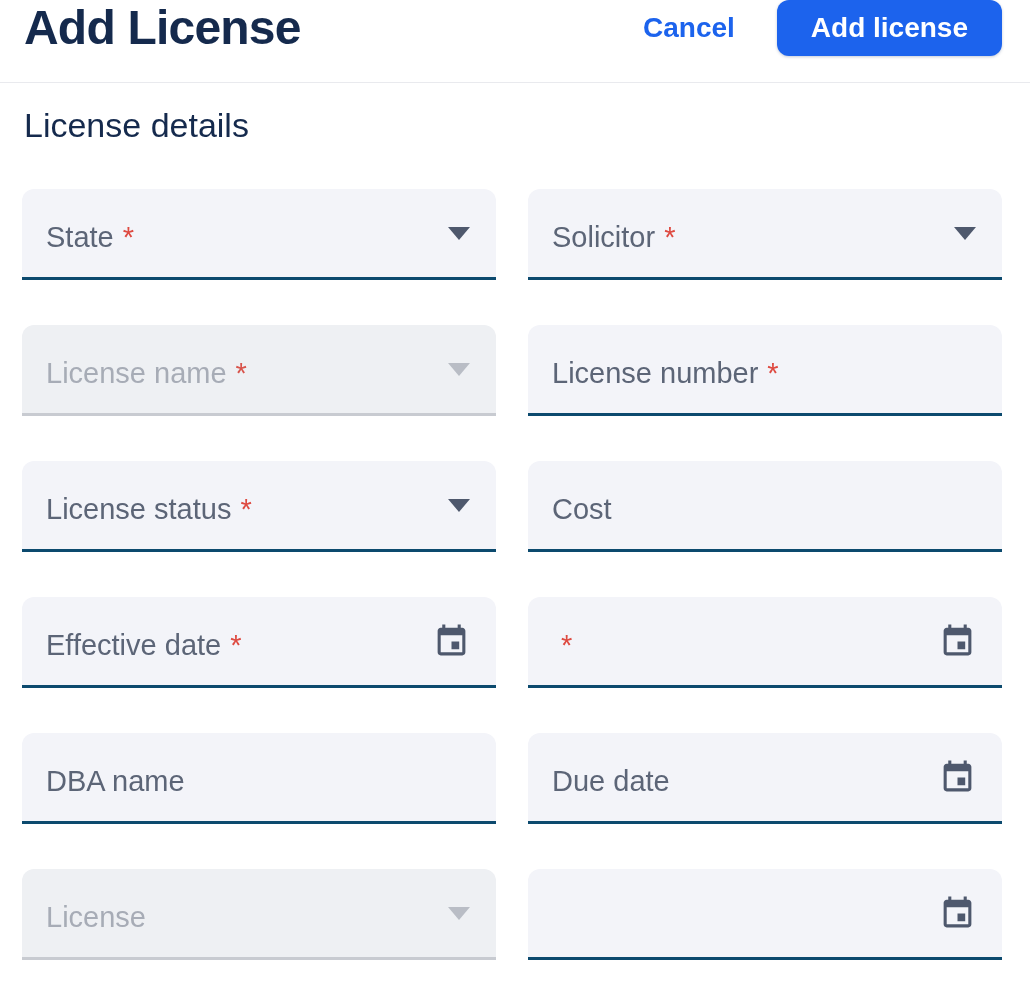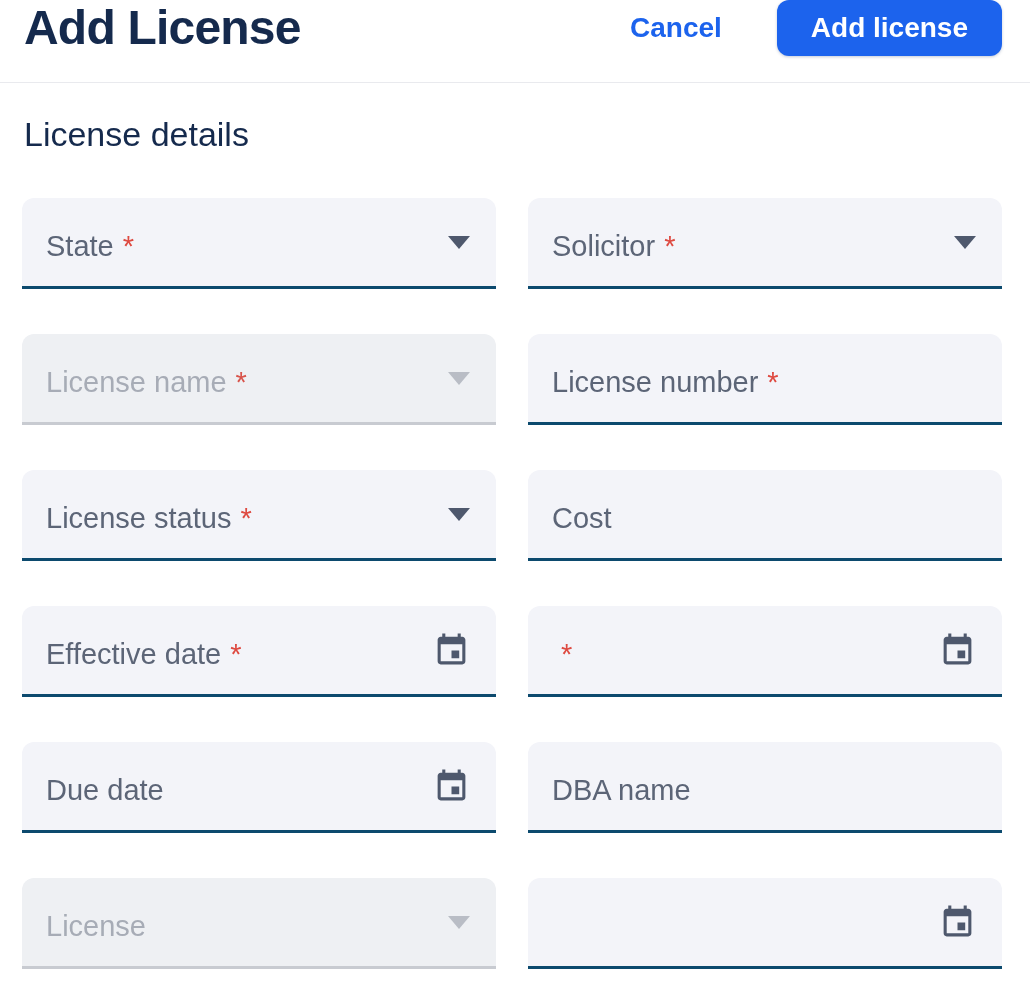--- a/index.html
+++ b/index.html
@@ -3,30 +3,30 @@
 <meta charset="utf-8">
 <style>
   * { margin:0; padding:0; box-sizing:border-box; }
   html,body { width:1030px; height:1008px; background:#ffffff; overflow:hidden;
               font-family:"Liberation Sans", sans-serif; }
 
   
   .header { height:83px; display:flex; align-items:flex-start; justify-content:space-between;
             padding:0 28px 14px 24px; border-bottom:1px solid #e9eaee; background:#fff; }
   .page-title { font-size:48px; font-weight:700; color:#152a4d; letter-spacing:-0.8px; }
-  .header-actions { display:flex; align-items:center; gap:55px; }
+  .header-actions { display:flex; align-items:center; gap:42px; }
   .cancel-link { font-size:28px; font-weight:700; color:#1c63ed; cursor:pointer;
                  background:none; border:none; font-family:inherit; }
   .submit-btn { height:56px; min-width:224px; padding:0 34px; border:none; border-radius:12px;
                 background:#1c63ed; color:#ffffff; font-size:28px; font-weight:700;
                 font-family:inherit; cursor:pointer; box-shadow:0 1px 3px rgba(16,42,100,.25); }
 
   
   .main { padding:0 28px 0 22px; }
-  .section-title { font-size:34px; font-weight:500; color:#152a4d; margin:32px 0 0 2px; }
+  .section-title { font-size:34px; font-weight:500; color:#152a4d; margin:23px 0 0 2px; }
 
   .form-grid { display:grid; grid-template-columns:1fr 1fr; column-gap:32px; row-gap:45px;
                margin-top:44px; }
 
   .field { position:relative; height:91px; background:#f3f4f9; border-radius:12px 12px 0 0;
            border-bottom:3px solid #0c4a6e; display:flex; align-items:center;
            padding:0 26px 0 24px; cursor:pointer; }
   .field-label { font-size:29px; color:#5c6577; transform:translateY(4px); white-space:nowrap; }
   .asterisk { font-size:29px; color:#de4a41; margin-left:9px; transform:translateY(4px); }
 
@@ -96,29 +96,29 @@
     </svg>
   </div>
       <div class="field">
     <span class="asterisk">*</span>
 
     <svg class="calendar" viewBox="0 0 24 24">
       <path d="M17 12h-5v5h5v-5zM16 1v2H8V1H6v2H5c-1.11 0-1.99.9-1.99 2L3 19c0 1.1.89 2 2 2h14c1.1 0 2-.9 2-2V5c0-1.1-.9-2-2-2h-1V1h-2zm3 18H5V8h14v11z"></path>
     </svg>
   </div>
       <div class="field">
+    <span class="field-label">DBA name</span>
+
+  </div>
+      <div class="field">
     <span class="field-label">Due date</span>
 
     <svg class="calendar" viewBox="0 0 24 24">
       <path d="M17 12h-5v5h5v-5zM16 1v2H8V1H6v2H5c-1.11 0-1.99.9-1.99 2L3 19c0 1.1.89 2 2 2h14c1.1 0 2-.9 2-2V5c0-1.1-.9-2-2-2h-1V1h-2zm3 18H5V8h14v11z"></path>
     </svg>
-  </div>
-      <div class="field">
-    <span class="field-label">DBA name</span>
-
   </div>
       <div class="field disabled">
     <span class="field-label">License</span>
 
     <span class="chevron"></span>
 
   </div>
       <div class="field">
 
     <svg class="calendar" viewBox="0 0 24 24">

